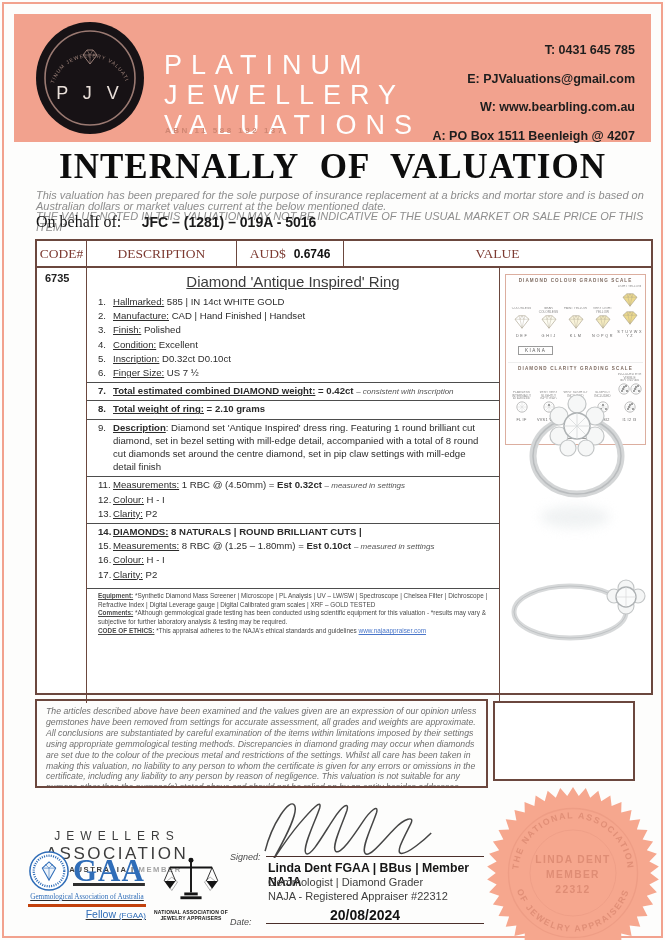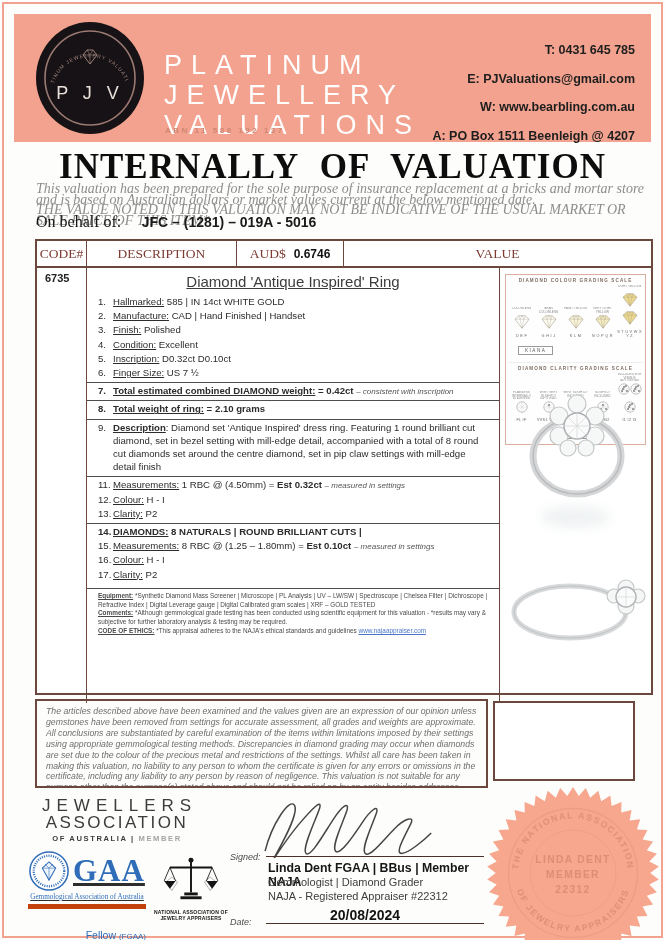--- a/index.html
+++ b/index.html
@@ -15,21 +15,21 @@
   
   .banner { position:absolute; left:14px; top:14px; right:14px; height:128px; background:#f2a28e; }
   .logo-wrap { position:absolute; left:20px; top:7px; width:112px; height:115px; }
   .company { position:absolute; left:150px; top:13px; color:#fefefe; font-size:27px; line-height:30px; letter-spacing:9px; font-weight:400;margin-top:23px; }
   .abn { position:absolute; left:151px; bottom:7px; color:#cf8672; font-size:8px; letter-spacing:2.5px; font-weight:bold; }
   .contacts { position:absolute; right:16px; top:22px; text-align:right; font-size:12.5px; font-weight:bold; color:#1e1e1e; line-height:28.5px; }
 
   
   .cert-title { position:absolute; top:147px; left:0; right:0; text-align:center;
     font-family:"Liberation Serif", serif; font-weight:bold; font-size:35px; letter-spacing:1px; word-spacing:12px; color:#0d0d0d; }
-  .notice { position:absolute; top:184px; left:36px; right:14px; font-style:italic; font-size:14px; line-height:10.5px; color:#8d8d8d;font-family:Liberation Serif, serif; }
+  .notice { position:absolute; top:190px; left:36px; right:14px; font-style:italic; font-size:11px; line-height:10.5px; color:#8d8d8d; }
   .behalf { position:absolute; top:213px; left:36px; }
   .behalf .bl { font-family:"Liberation Serif", serif; font-size:16px; color:#141414; }
   .behalf .bv { font-size:14px; font-weight:bold; color:#1a1a1a; margin-left:16px; }
 
   
   .valtable { position:absolute; left:35px; top:239px; width:618px; height:456px; border:2px solid #6b473e; background:#fff; }
   .thead { display:flex; height:27px; border-bottom:2px solid #6b473e; }
   .thead .cell { border-right:1.5px solid #6b473e; display:flex; align-items:center; justify-content:center;
     font-family:"Liberation Serif", serif; font-size:13.5px; color:#7c3a31; }
   .thead .cell:last-child { border-right:none; }
@@ -73,29 +73,29 @@
   .ring-side { position:absolute; left:2px; top:282px; }
 
   
   .legal-box { position:absolute; left:35px; top:699px; width:453px; height:89px; border:2px solid #6b473e; padding:5px 9px;
     font-style:italic; font-size:8.7px; line-height:10.9px; color:#6e6e6e; overflow:hidden; }
   .value-ext { position:absolute; left:493px; top:701px; width:142px; height:80px; border:2px solid #6b473e; background:#fff; }
 
   
   .footer { position:absolute; left:0; right:0; top:792px; bottom:0; }
   .jaa { position:absolute; left:42px; top:5px; width:150px; text-align:center; color:#3c3c3c; }
-  .jaa .l1 { font-size:17px; letter-spacing:6px; line-height:17px; }
+  .jaa .l1 { font-size:12px; letter-spacing:6px; line-height:17px;margin-top:31px; }
   .jaa .l2 { font-size:17px; letter-spacing:2.5px; line-height:17px; }
   .jaa .l3 { font-size:7.6px; letter-spacing:1.6px; margin-top:3px; font-weight:bold; }
   .jaa .l3 .mem { color:#a3a3a3; }
   .gaa { position:absolute; left:28px; top:58px; width:118px;text-decoration:underline; }
   .gaa-top { display:flex; align-items:center; }
   .gaa-acr { font-family:"Liberation Serif", serif; font-weight:bold; font-size:31px; color:#2f6db8; letter-spacing:1px; margin-left:3px; }
-  .gaa-name { font-family:"Liberation Serif", serif; font-size:7.2px; color:#2f6db8; margin-top:1px; text-align:center; border-bottom:5px solid #c2410c; padding-bottom:3px; }
-  .gaa-fellow { text-align:right; color:#2f6db8; font-size:10.5px; margin-top:20px; }
+  .gaa-name { font-family:"Liberation Serif", serif; font-size:7.2px; color:#2f6db8; margin-top:1px; text-align:center; border-bottom:3px solid #c2410c; padding-bottom:3px; }
+  .gaa-fellow { text-align:right; color:#2f6db8; font-size:10.5px; margin-top:1px; }
   .gaa-fellow .fg { font-size:8px; }
   .naja { position:absolute; left:153px; top:64px; width:76px; text-align:center; }
   .naja-label { font-size:5px; line-height:6px; font-weight:bold; color:#161616; letter-spacing:.2px; margin-top:1px; }
   .sig { position:absolute; left:230px; top:0; width:256px; }
   .sig-scribble { position:absolute; left:22px; top:0; }
   .signed-row { position:absolute; left:0; top:54px; width:100%; }
   .signed-lab, .date-lab { font-style:italic; font-size:9px; color:#4c4c4c; }
   .sig-line { position:absolute; left:36px; top:64px; width:218px; border-bottom:1.5px solid #4a2f2a; }
   .sig-name { position:absolute; left:38px; top:69px; font-size:12.3px; font-weight:bold; color:#161616; }
   .sig-role { position:absolute; left:38px; top:84px; font-size:11px; color:#3d3d3d; }

